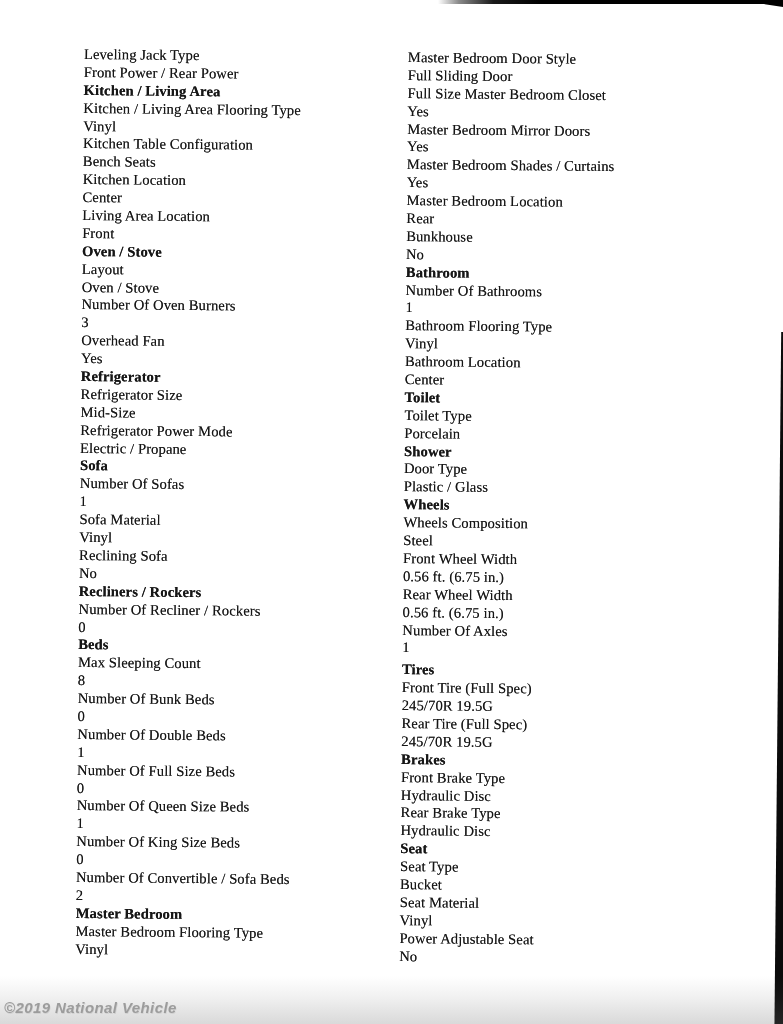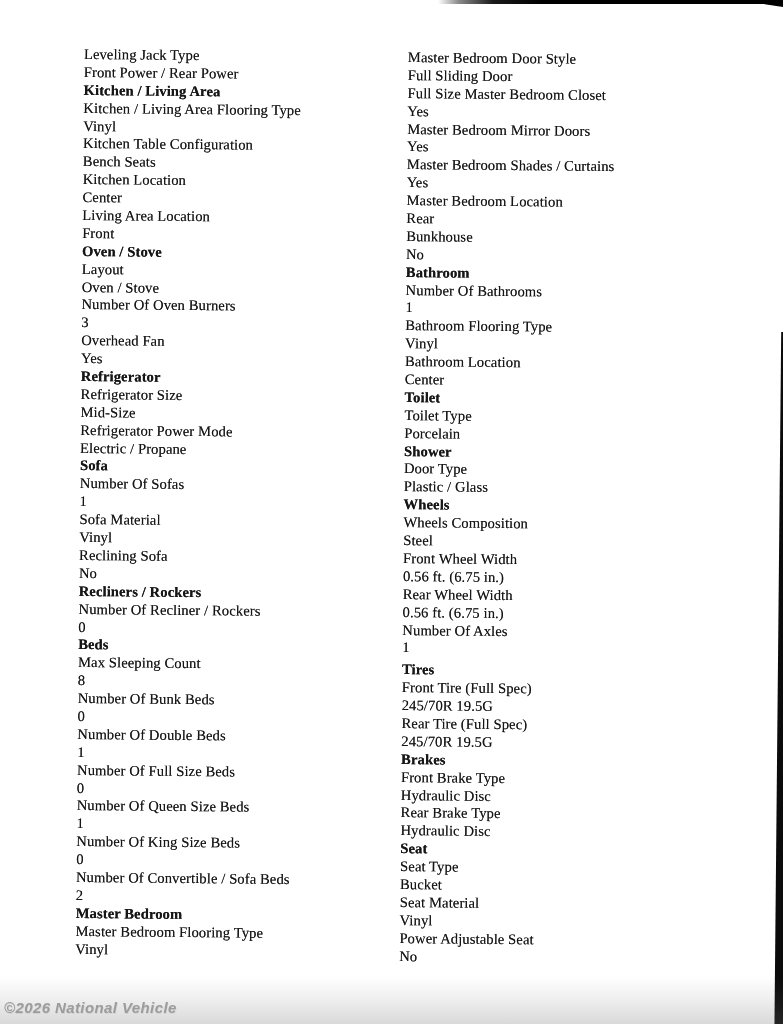--- a/index.html
+++ b/index.html
@@ -206,14 +206,14 @@
         <div class="line">Seat Type</div>
         <div class="line">Bucket</div>
         <div class="line">Seat Material</div>
         <div class="line">Vinyl</div>
         <div class="line">Power Adjustable Seat</div>
         <div class="line">No</div>
       </div>
   </div>
 
   <div class="bottom-shade"></div>
-  <div class="watermark">©2026 National Vehicle</div>
+  <div class="watermark">©2019 National Vehicle</div>
 </div>
 
 </body></html>

